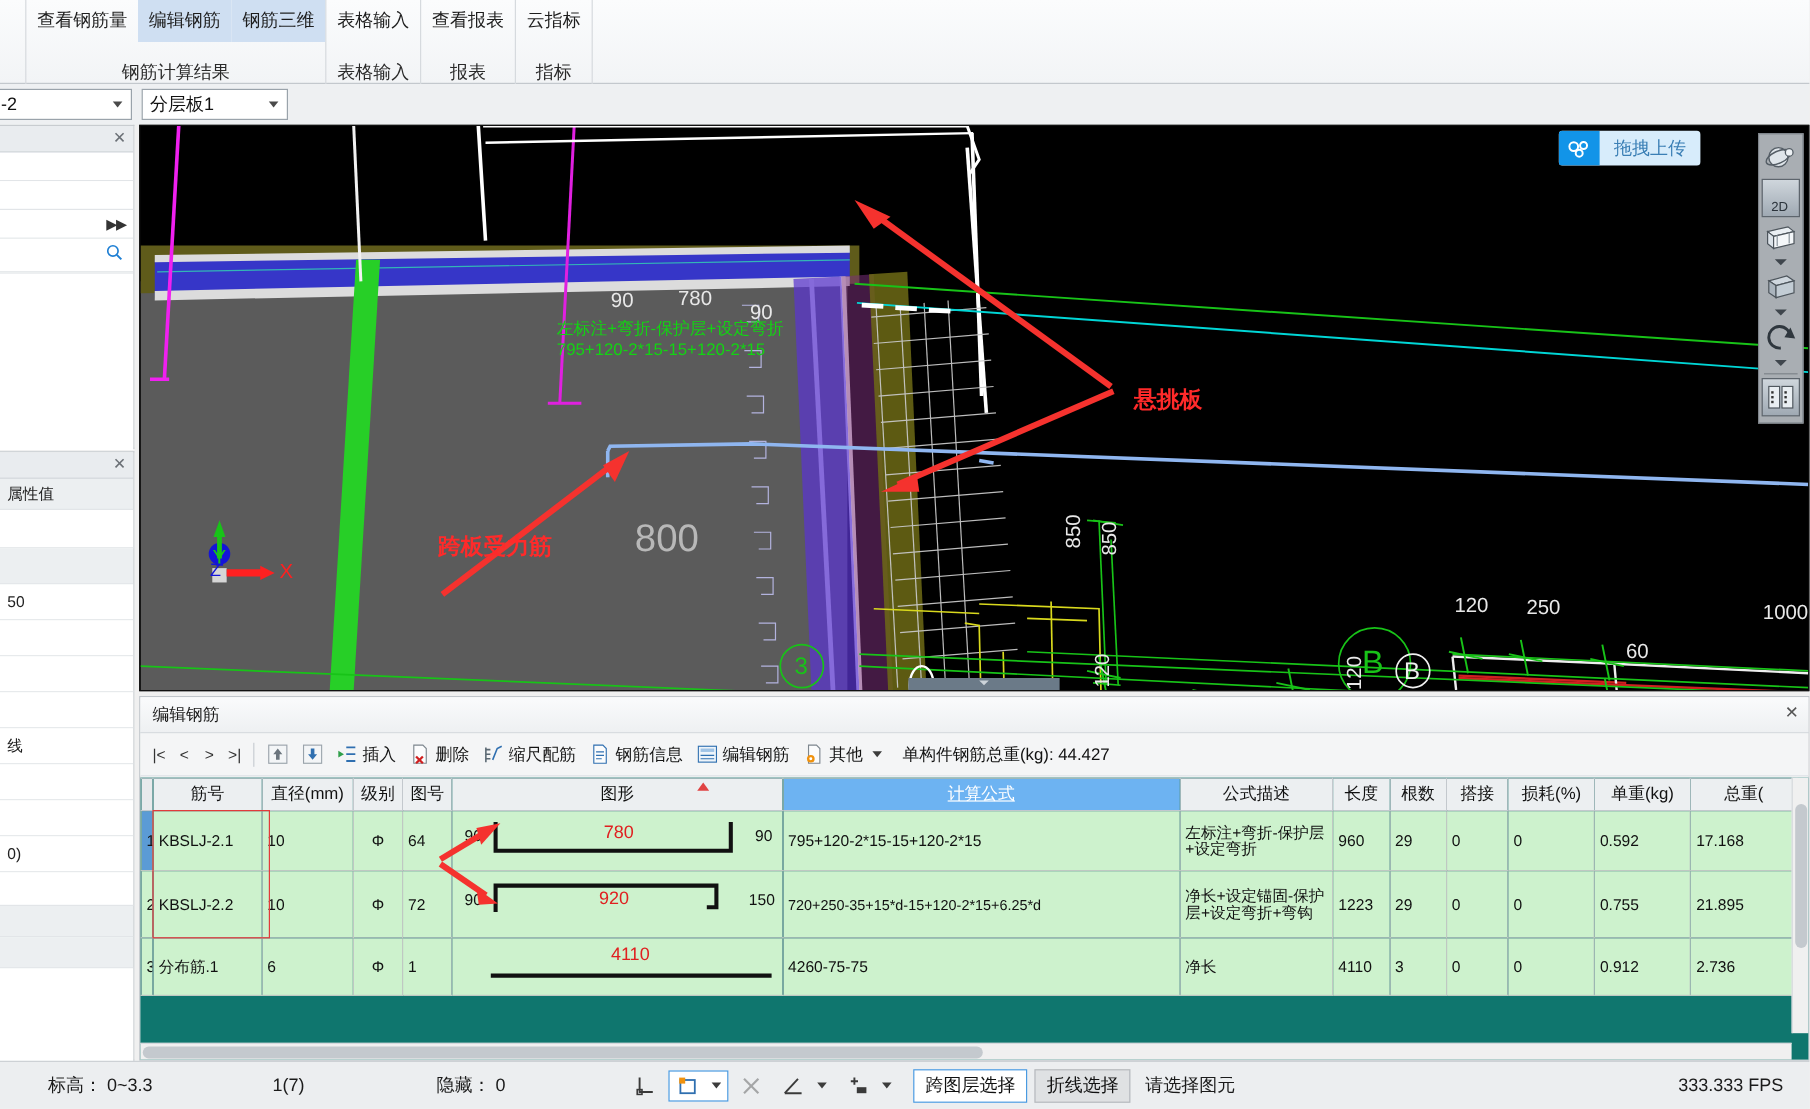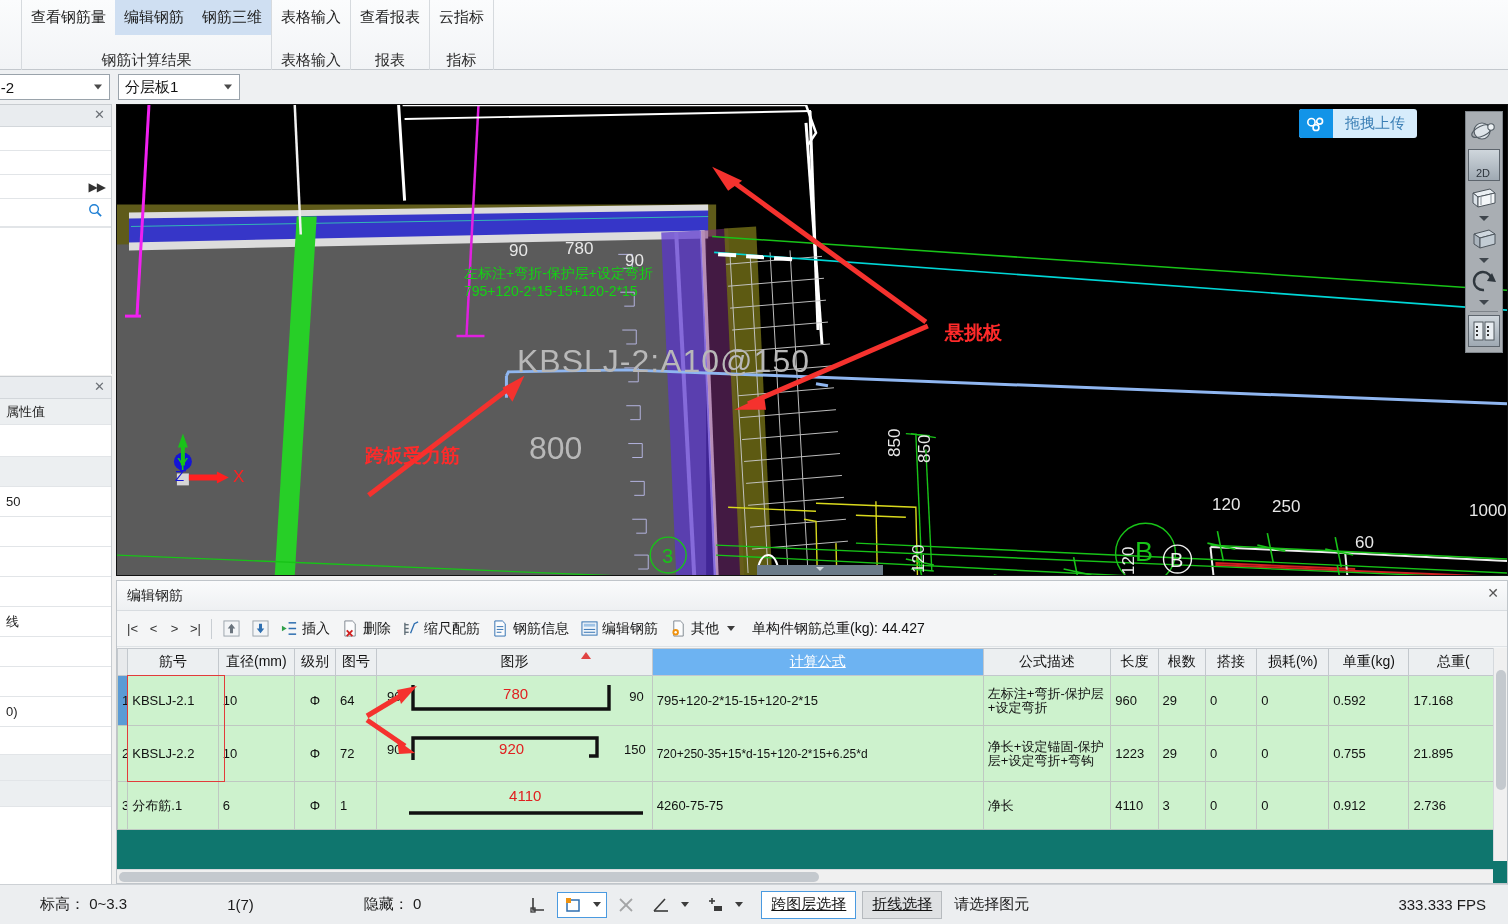--- a/index.html
+++ b/index.html
@@ -227,21 +227,21 @@
     display:flex; align-items:center; justify-content:center; cursor:pointer;
   }
   .sb-tool.grey svg { opacity: .4; }
   .sb-combo { display:flex; align-items:center; border:1px solid transparent; height:26px; cursor:pointer;}
   .sb-combo.active { border-color:#4a9ae0; background:#fff; }
   .sb-caret { width:0;height:0;border-left:4px solid transparent;border-right:4px solid transparent;
               border-top:5px solid #3c3c3c; margin: 0 5px; }
   .sb-btn {
     height: 28px; padding: 0 9px; display:flex;align-items:center;
     font-size:15px; color:#111; cursor:pointer;
-    background: #dfe1e3; border: 1px solid #b6babe; text-decoration: underline;
+    background: #dfe1e3; border: 1px solid #b6babe;
   }
   .sb-btn.primary { background:#fff; border-color:#4a9ae0; }
 </style>
 </head>
 <body>
 
 <div id="app">
 
   <div class="ribbon">
     <div class="ribbon-groups">
@@ -500,21 +500,20 @@
       </g>
     </svg>
 
     <div class="vp-text ann-white" style="left:392px;top:136px;font-size:17px">90</div>
     <div class="vp-text ann-white" style="left:448px;top:134px;font-size:17px">780</div>
     <div class="vp-text ann-white" style="left:508px;top:146px;font-size:17px">90</div>
 
     <div class="vp-text ann-green" style="left:347px;top:160px">左标注+弯折-保护层+设定弯折</div>
     <div class="vp-text ann-green" style="left:347px;top:178px">795+120-2*15-15+120-2*15</div>
 
-    <div class="vp-text ann-grey" style="left:400px;top:238px;font-size:32px;letter-spacing:1px">KBSLJ-2:A10@150</div>
     <div class="vp-text ann-grey" style="left:412px;top:325px;font-size:32px">800</div>
 
     <div class="vp-text ann-red" style="left:828px;top:215px">悬挑板</div>
     <div class="vp-text ann-red" style="left:248px;top:338px">跨板受力筋</div>
 
     <div class="vp-text ann-white" style="left:768px;top:352px;font-size:17px;transform:rotate(-90deg);transform-origin:left top">850</div>
     <div class="vp-text ann-white" style="left:798px;top:358px;font-size:17px;transform:rotate(-90deg);transform-origin:left top">850</div>
     <div class="vp-text ann-white" style="left:792px;top:468px;font-size:17px;transform:rotate(-90deg);transform-origin:left top">120</div>
     <div class="vp-text ann-white" style="left:1002px;top:470px;font-size:17px;transform:rotate(-90deg);transform-origin:left top">120</div>
     <div class="vp-text ann-white" style="left:1095px;top:390px;font-size:17px">120</div>

